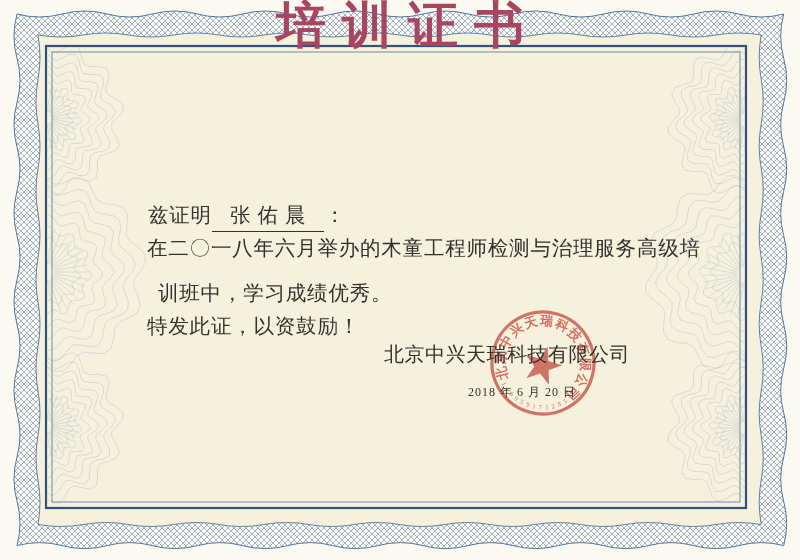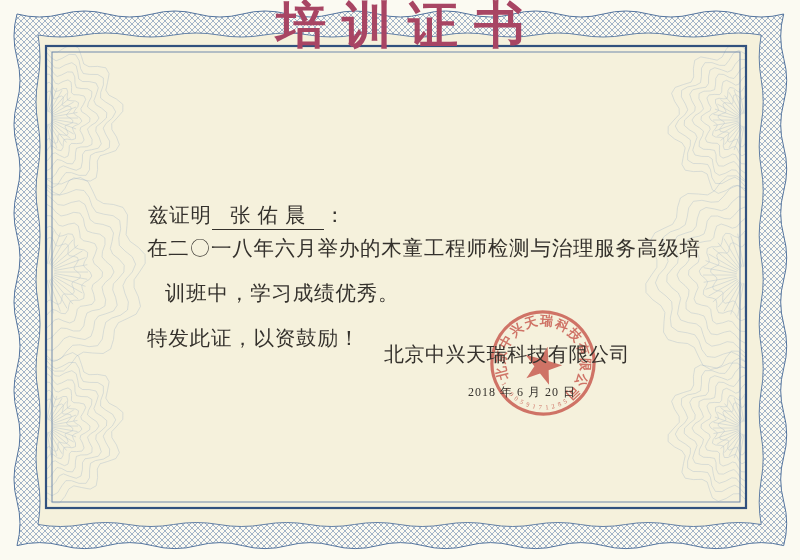--- a/index.html
+++ b/index.html
@@ -20,24 +20,25 @@
     left:0; top:95; width:800px; text-align:center;
     font-size:50px; font-weight:600; color:var(--title);
     letter-spacing:16px; padding-left:16px; box-sizing:border-box;
   }
   .bodyline{color:var(--ink); font-size:20.5px; letter-spacing:0.8px;}
   .salutation{left:148px; top:205px;}
   .salutation .name{
     display:inline-block; text-align:center; min-width:70px;
     letter-spacing:7px; padding:0 12px 3px 18px;
     border-bottom:1.6px solid var(--ink);
+    font-family:Liberation Mono, monospace;
   }
   .l2{left:147px; top:238px;}
-  .l3{left:165px; top:283px;}
-  .l4{left:147px; top:328px;}
+  .l3{left:158px; top:283px;}
+  .l4{left:147px; top:316px;}
   .issuer{left:384px; top:344px; color:var(--ink); font-size:20px; letter-spacing:0.5px;}
   .date{left:468px; top:386px; color:var(--ink); font-size:12px; letter-spacing:1px;}
 </style>
 </head>
 <body>
 
 <div class="page">
 
   <svg id="deco-svg" class="layer" width="800" height="560" viewBox="0 0 800 560">
     <defs>

